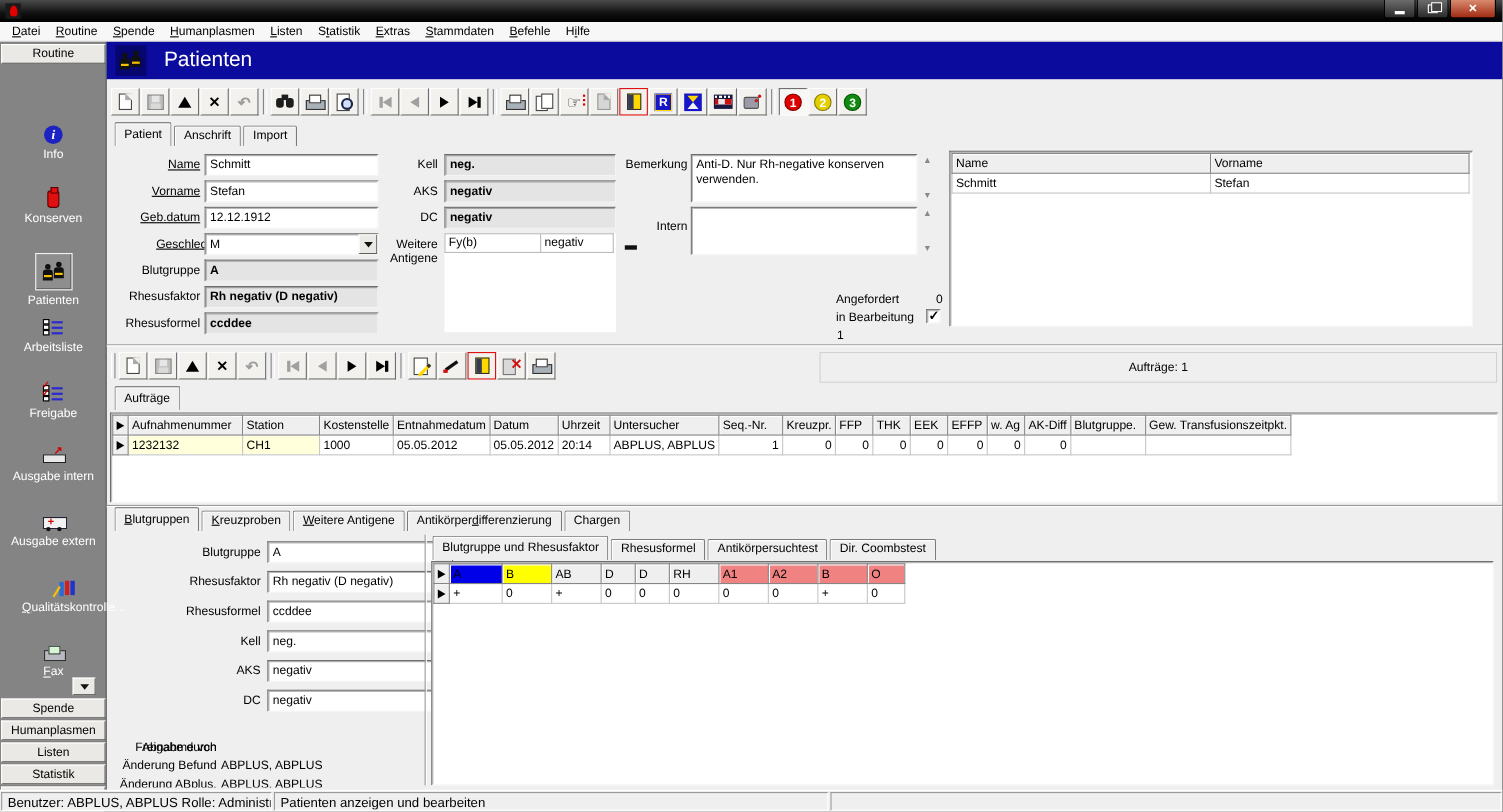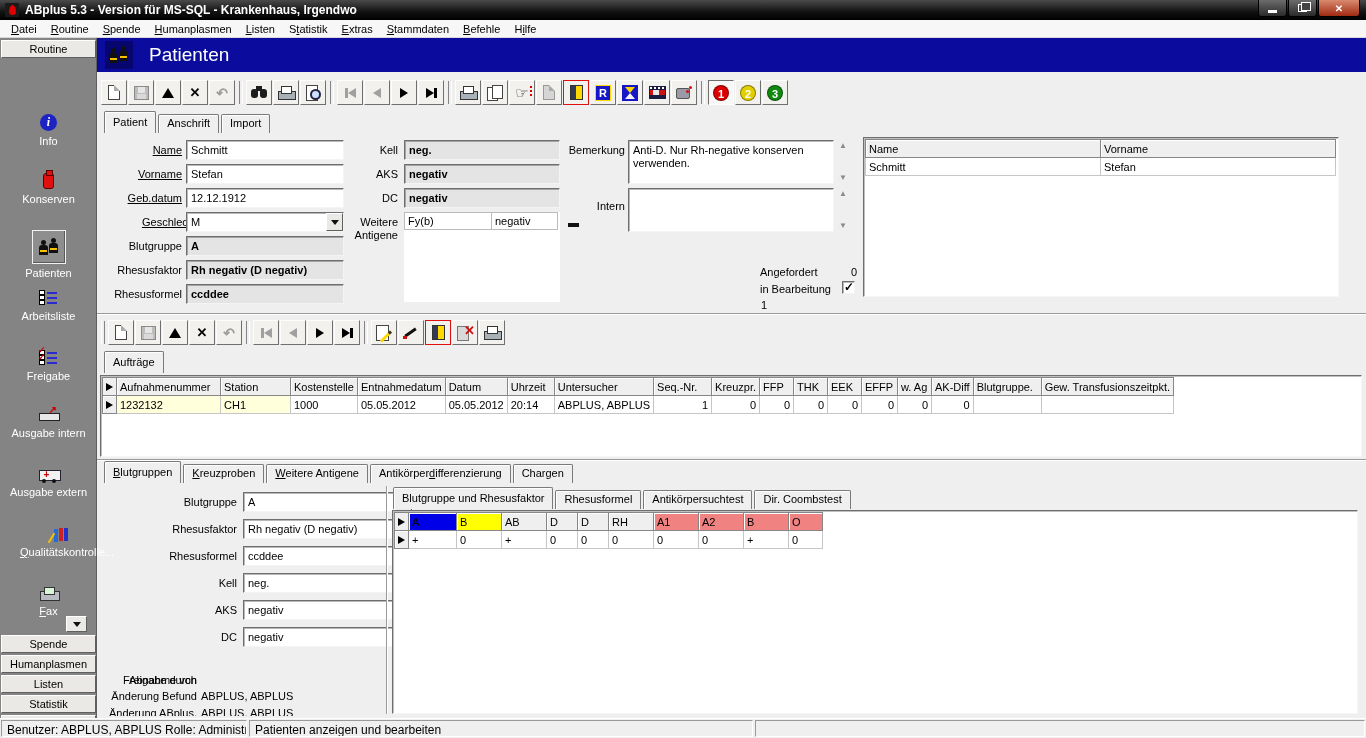--- a/index.html
+++ b/index.html
@@ -187,21 +187,20 @@
   .statusbar{position:absolute;left:0;top:718px;width:1366px;height:20px;background:#efefef;border-top:1px solid #fff;display:flex;}
   .spanel{border:1px solid;border-color:#9a9a9a #fff #fff #9a9a9a;margin:1px;padding:2px 5px 0;font-size:12px;white-space:nowrap;overflow:hidden;}
 </style>
 </head>
 <body>
 
 <div class="screen">
 
   <div class="titlebar">
     <span class="appicon"></span>
-    <span>ABplus 5.3 - Version für MS-SQL - Krankenhaus, Irgendwo</span>
     <div class="winbtns">
       <div class="wbtn">
           <span class="wmin-g"></span>
         </div>
       <div class="wbtn">
           <span class="wmax-g"></span>
         </div>
       <div class="wbtn close">
           <span>✕</span>
         </div>
@@ -520,20 +519,23 @@
       </div>
     <div class="tbtn redbox">
         <span class="i i-conserve"></span>
       </div>
     <div class="tbtn">
         <span class="i i-cancel"></span>
       </div>
     <div class="tbtn">
         <span class="i i-print"></span>
       </div>
+  </div>
+  <div class="panellabel" style="left:745px;top:320px;width:616px;height:28px;">
+    <span>Aufträge: 1</span>
   </div>
 
   <div class="tabstrip" style="left:104px;top:351px;">
     <div class="tab active">Aufträge</div>
   </div>
   <div class="sunkpanel" style="left:100px;top:375px;width:1262px;height:82px;">
     <table class="grid">
       <colgroup>
         <col style="width:14px;">
           <col style="width:104px;">

